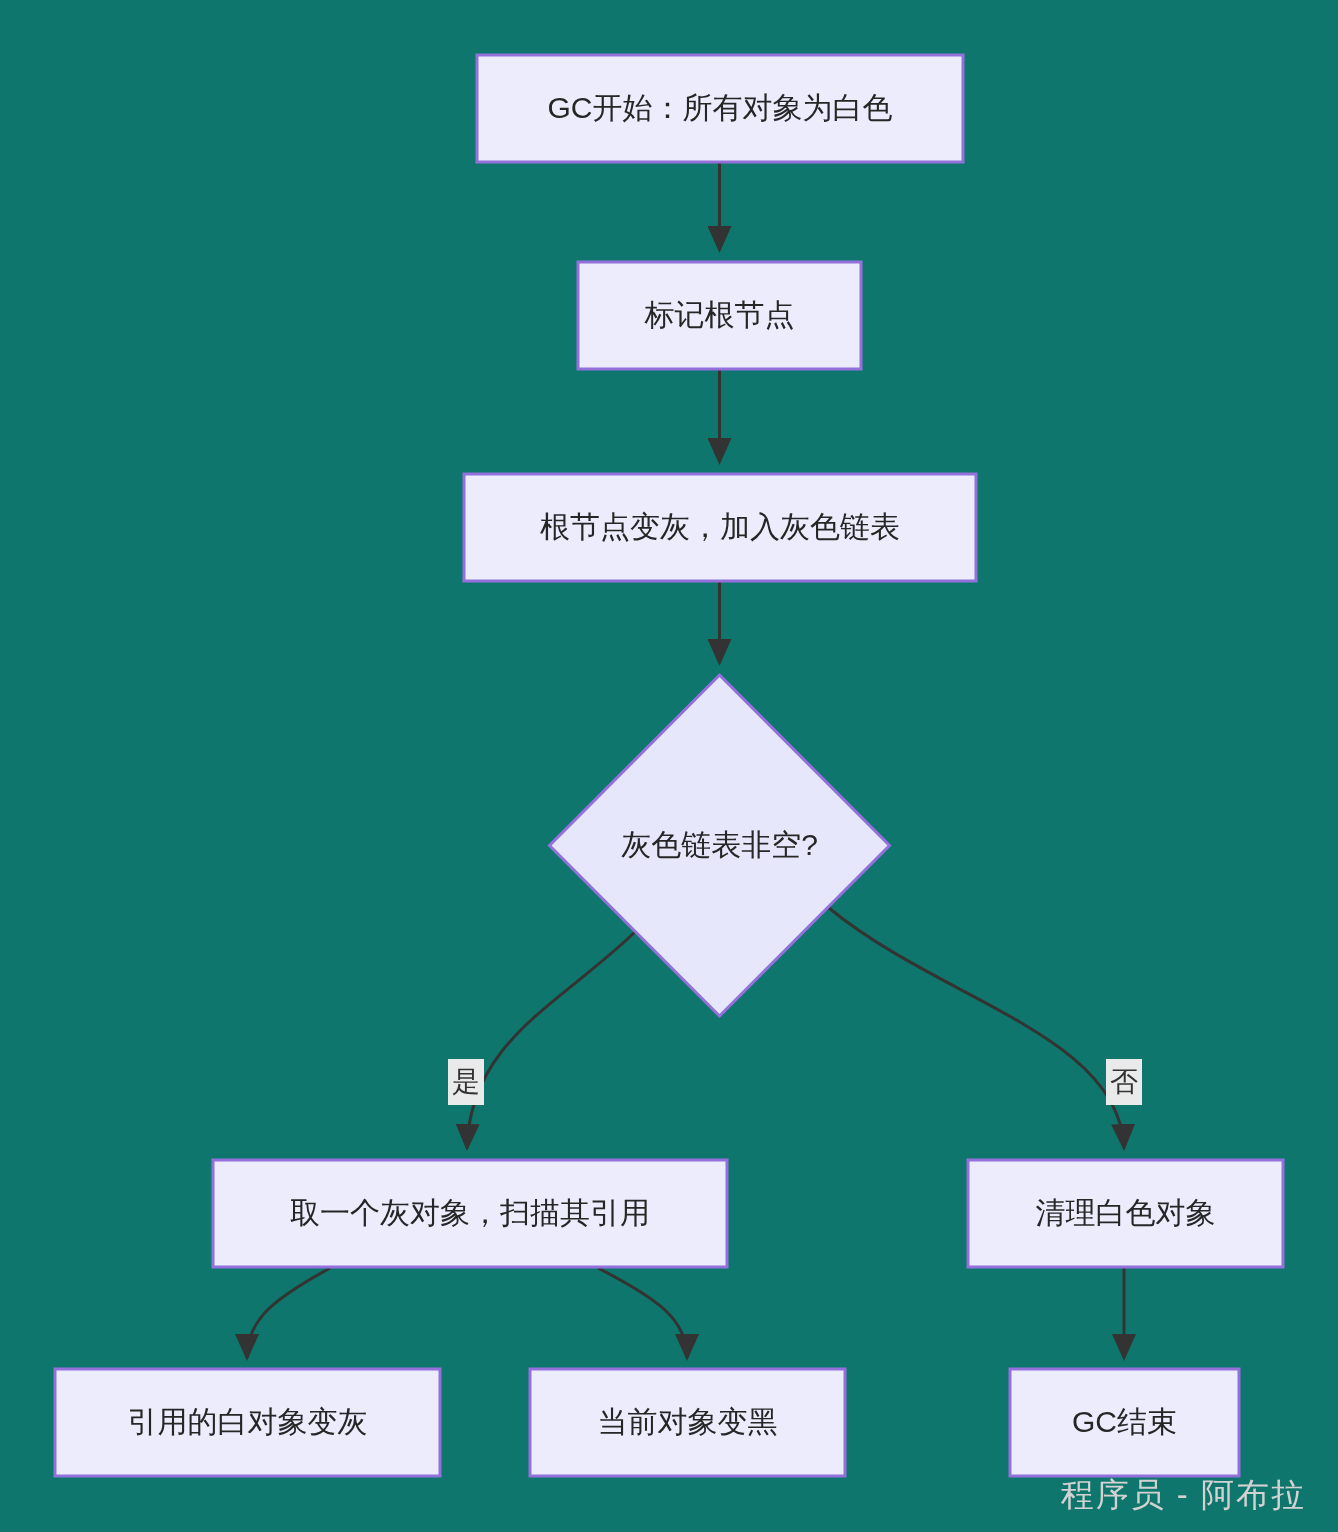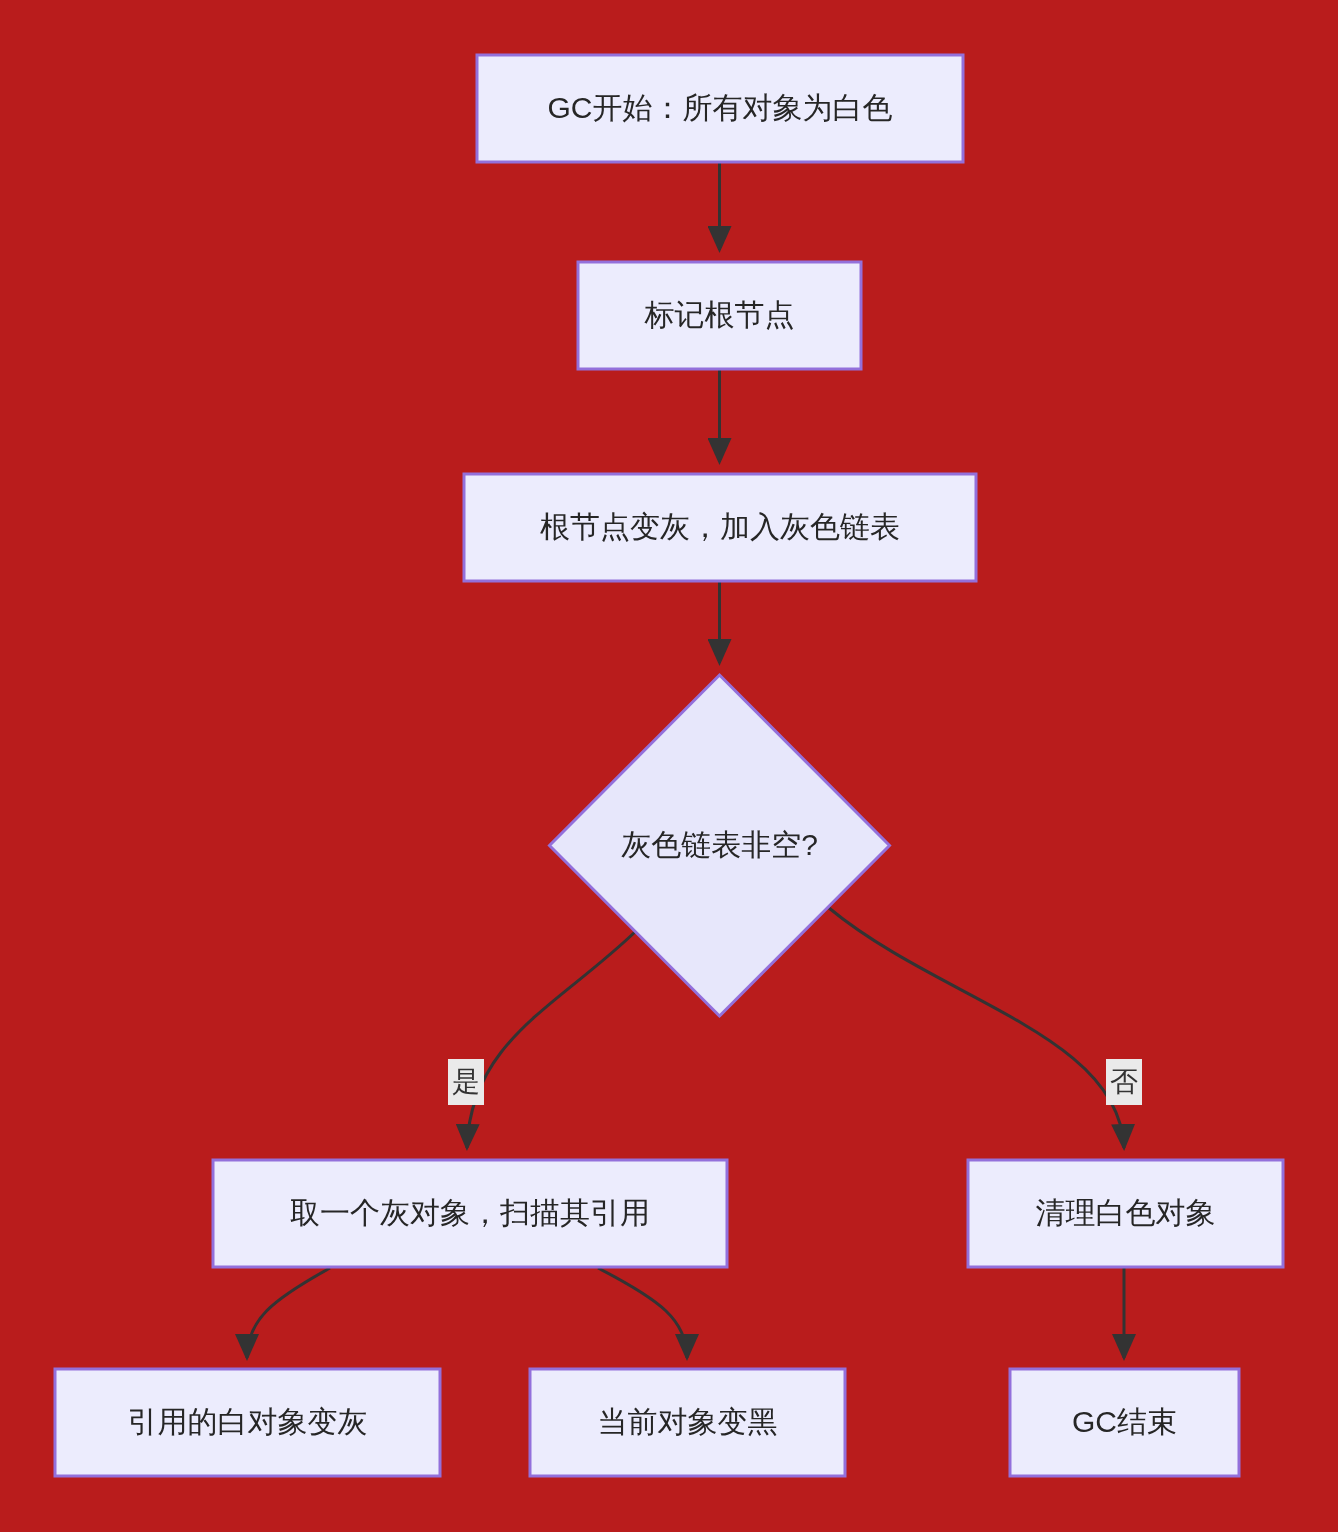--- a/index.html
+++ b/index.html
@@ -7,21 +7,21 @@
     padding: 0;
     background: #ffffff;
   }
   body {
     font-family: "Liberation Sans", "DejaVu Sans", sans-serif;
   }
   #canvas {
     position: relative;
     width: 1338px;
     height: 1532px;
-    background: #b91c1c;
+    background: #0f766e;
     overflow: hidden;
   }
   svg#flow {
     position: absolute;
     left: 0;
     top: 0;
     width: 1338px;
     height: 1532px;
   }
   .node-rect {
@@ -145,13 +145,14 @@
         <rect class="edge-label-bg" x="448" y="1059" width="36" height="46"></rect>
         <text class="edge-label-text" x="466" y="1084">是</text>
       </g>
       <g>
         <rect class="edge-label-bg" x="1106" y="1059" width="36" height="46"></rect>
         <text class="edge-label-text" x="1124" y="1084">否</text>
       </g>
     </g>
   </svg>
 
+  <div class="watermark">程序员 - 阿布拉</div>
 </div>
 
 </body></html>

